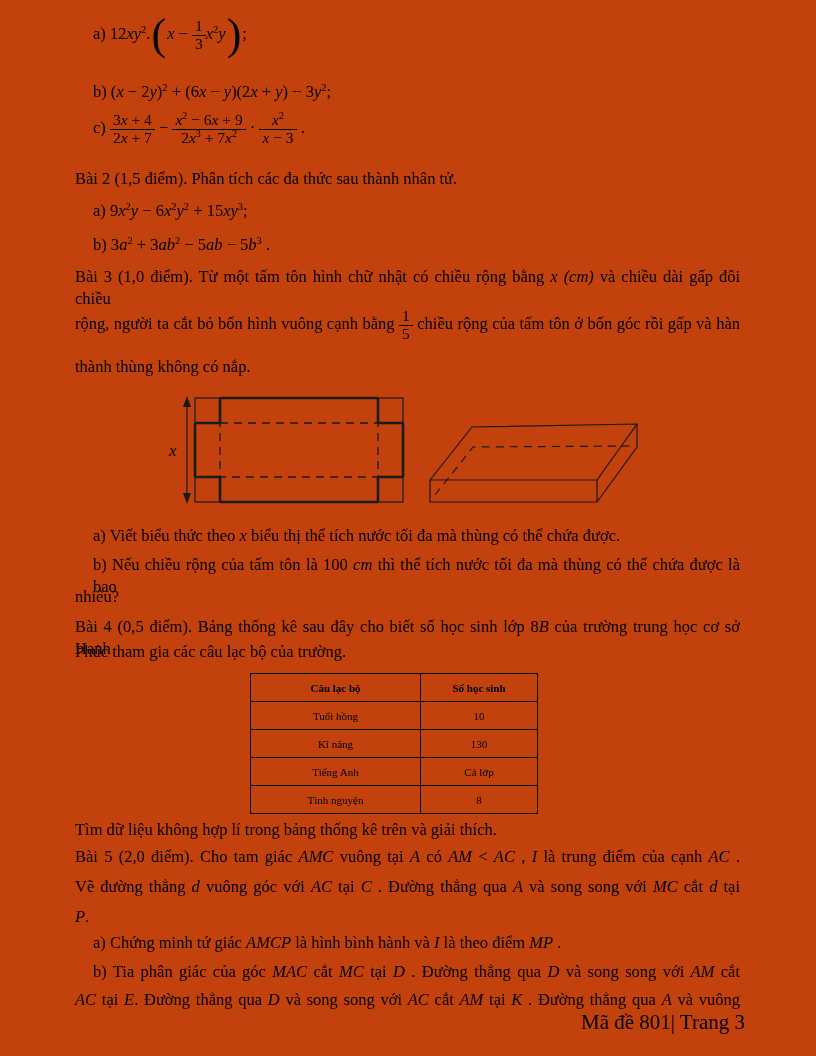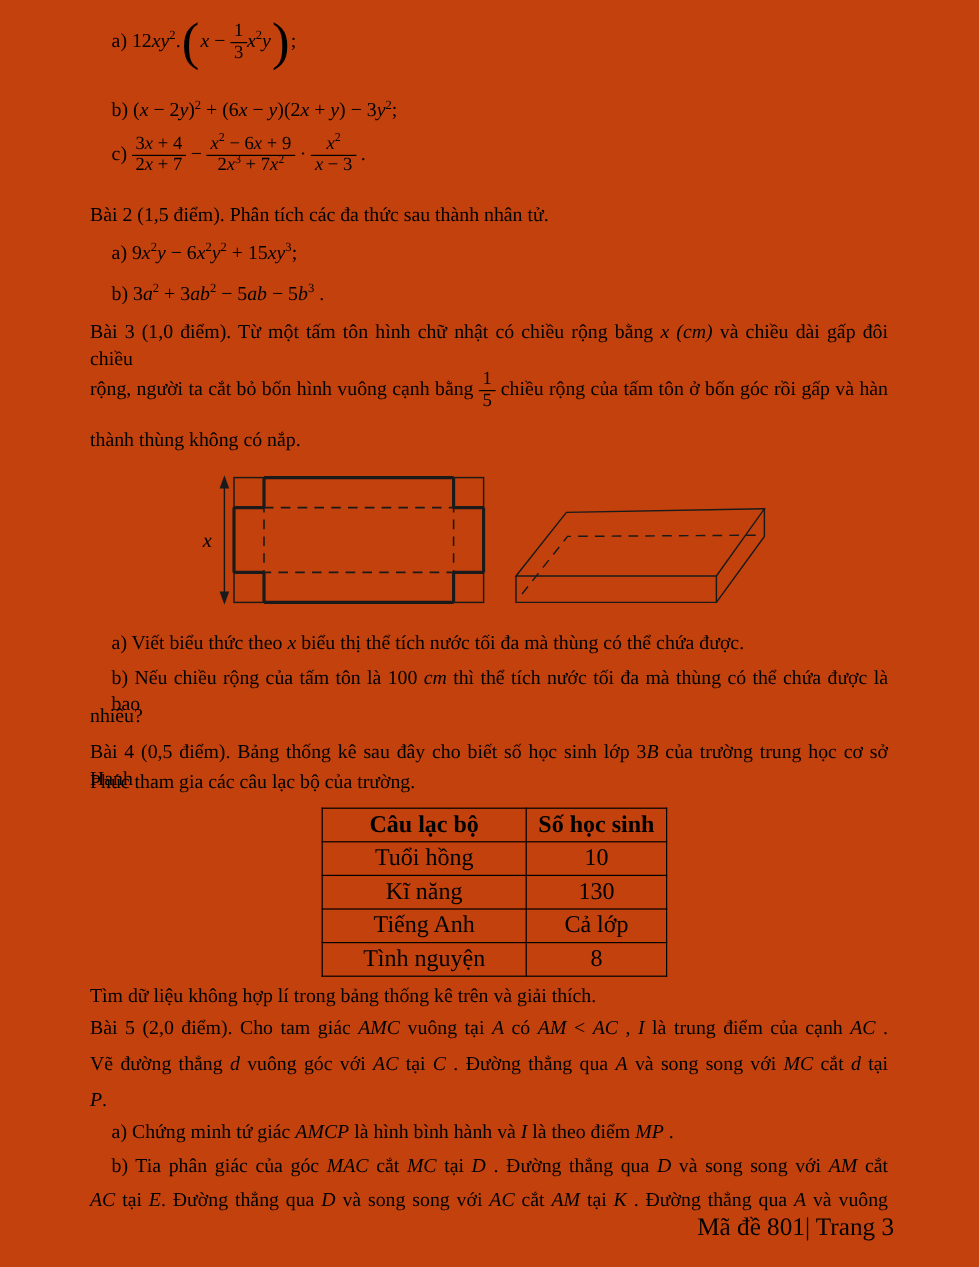--- a/index.html
+++ b/index.html
@@ -13,22 +13,22 @@
   .mt{font-style:normal;}
   .mi{font-style:italic;}
   .mb{font-weight:normal;}
   .ms{font-size:10.5px;line-height:0;vertical-align:super;}
   .fr{display:inline-block;vertical-align:middle;text-align:center;line-height:1.08;font-size:15.5px;text-align-last:center;}
   .fr .fn{display:block;padding:0 3px;}
   .fr .fd{display:block;border-top:1px solid #000;padding:0 3px;}
   .fr .ms{font-size:10px;}
   .bigp{font-size:44px;line-height:0;vertical-align:middle;font-weight:300;padding:0 1px;}
   .club-table{
-    position:absolute;left:268px;top:673px;border-collapse:collapse;
-    font-size:20px;table-layout:fixed;
+    position:absolute;left:250px;top:673px;border-collapse:collapse;
+    font-size:11px;table-layout:fixed;
   }
   .club-table td,.club-table th{
     border:1px solid #000;height:27px;text-align:center;vertical-align:middle;padding:0;
   }
   .club-table .c1{width:169px;}
   .club-table .c2{width:116px;}
   .figure-svg{position:absolute;left:165px;top:388px;}
   .footer{position:absolute;top:1012px;right:71px;font-size:21px;line-height:20px;}
 </style>
 </head>
@@ -74,21 +74,21 @@
       <path d="M265,92 L265,114 L432,114 L432,92"></path>
       <path d="M472,36 L472,59 L432,114"></path>
       <path d="M270,107 L308,59 L468,58" stroke-dasharray="8 6"></path>
     </g>
   </svg>
 
   <div class="ln ind" style="top:525px"><span class="mt">a) Viết biểu thức theo </span><span class="mi">x</span><span class="mt"> biểu thị thể tích nước tối đa mà thùng có thể chứa được.</span></div>
   <div class="ln ind just" style="top:554px"><span class="mt">b) Nếu chiều rộng của tấm tôn là 100 </span><span class="mi">cm</span><span class="mt"> thì thể tích nước tối đa mà thùng có thể chứa được là bao</span></div>
   <div class="ln" style="top:586px"><span class="mt">nhiêu?</span></div>
 
-  <div class="ln just" style="top:616px"><span class="mb">Bài 4 (0,5 điểm).</span><span class="mt"> Bảng thống kê sau đây cho biết số học sinh lớp 3</span><span class="mi">B</span><span class="mt"> của trường trung học cơ sở Hạnh</span></div>
+  <div class="ln just" style="top:616px"><span class="mb">Bài 4 (0,5 điểm).</span><span class="mt"> Bảng thống kê sau đây cho biết số học sinh lớp 8</span><span class="mi">B</span><span class="mt"> của trường trung học cơ sở Hạnh</span></div>
   <div class="ln" style="top:641px"><span class="mt">Phúc tham gia các câu lạc bộ của trường.</span></div>
 
   <table class="club-table">
     <tbody>
         <tr>
       <th class="c1">Câu lạc bộ</th>
       <th class="c2">Số học sinh</th>
     </tr>
     <tr>
       <td>Tuổi hồng</td>

